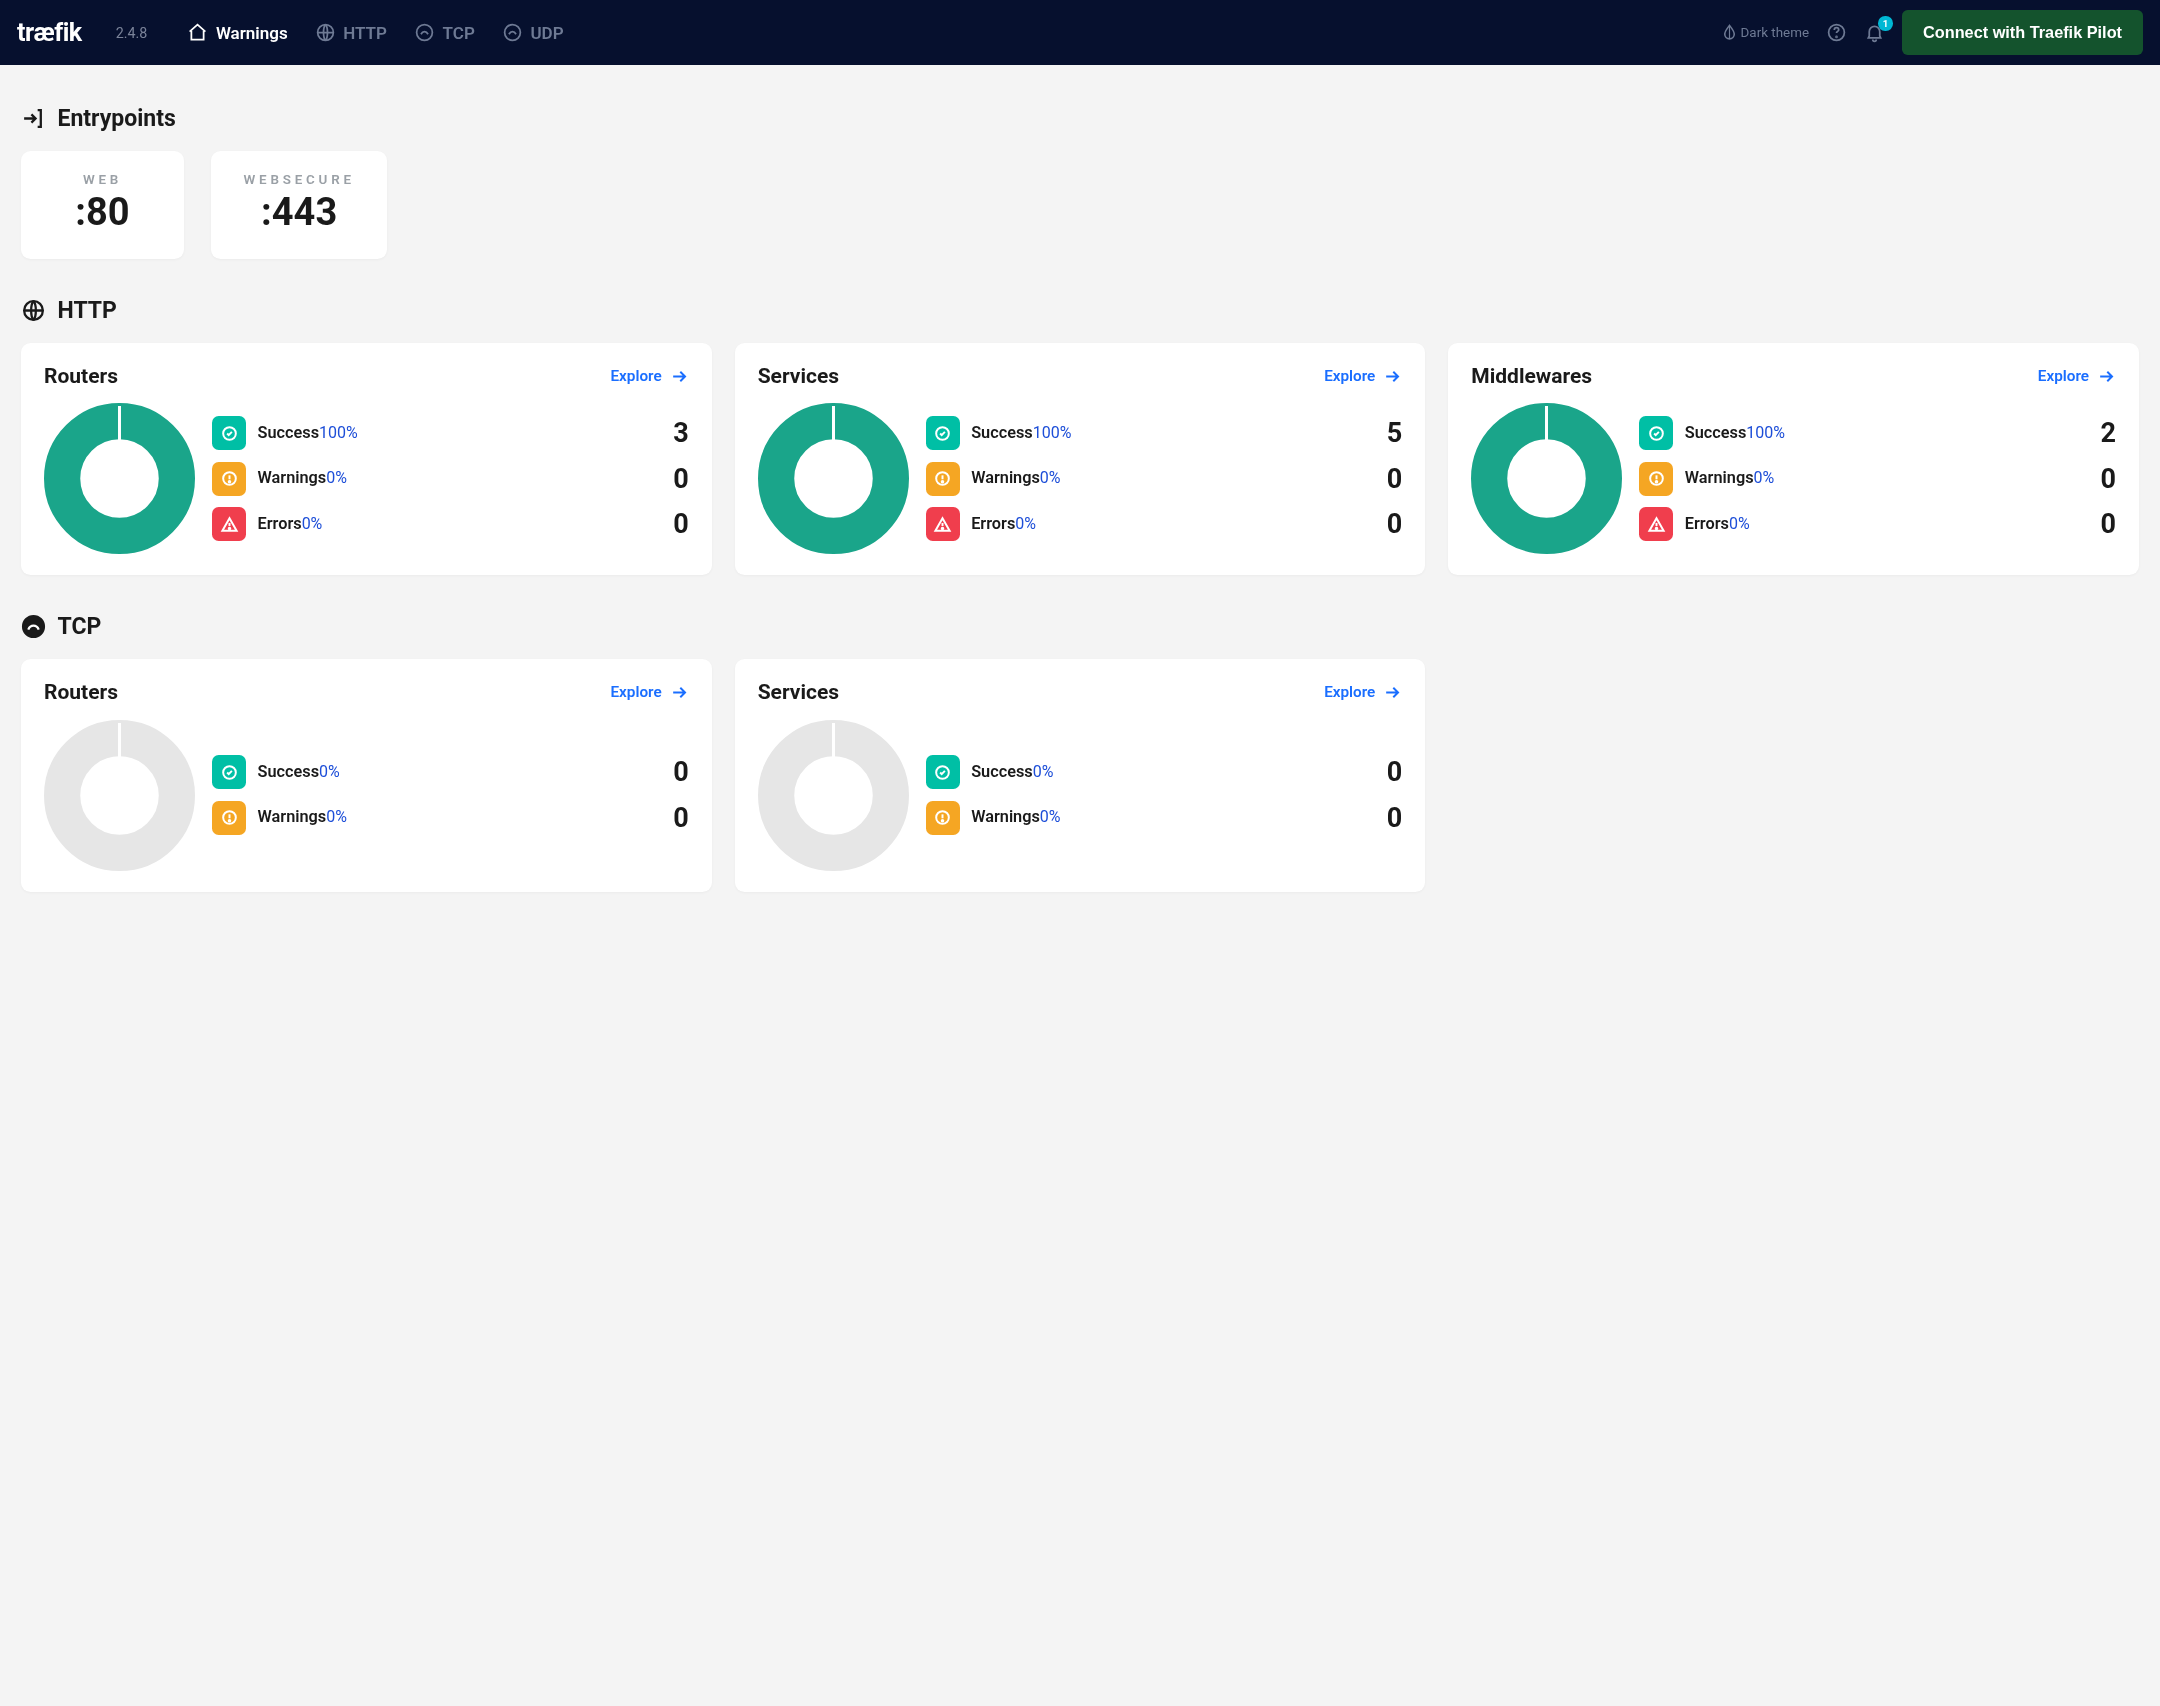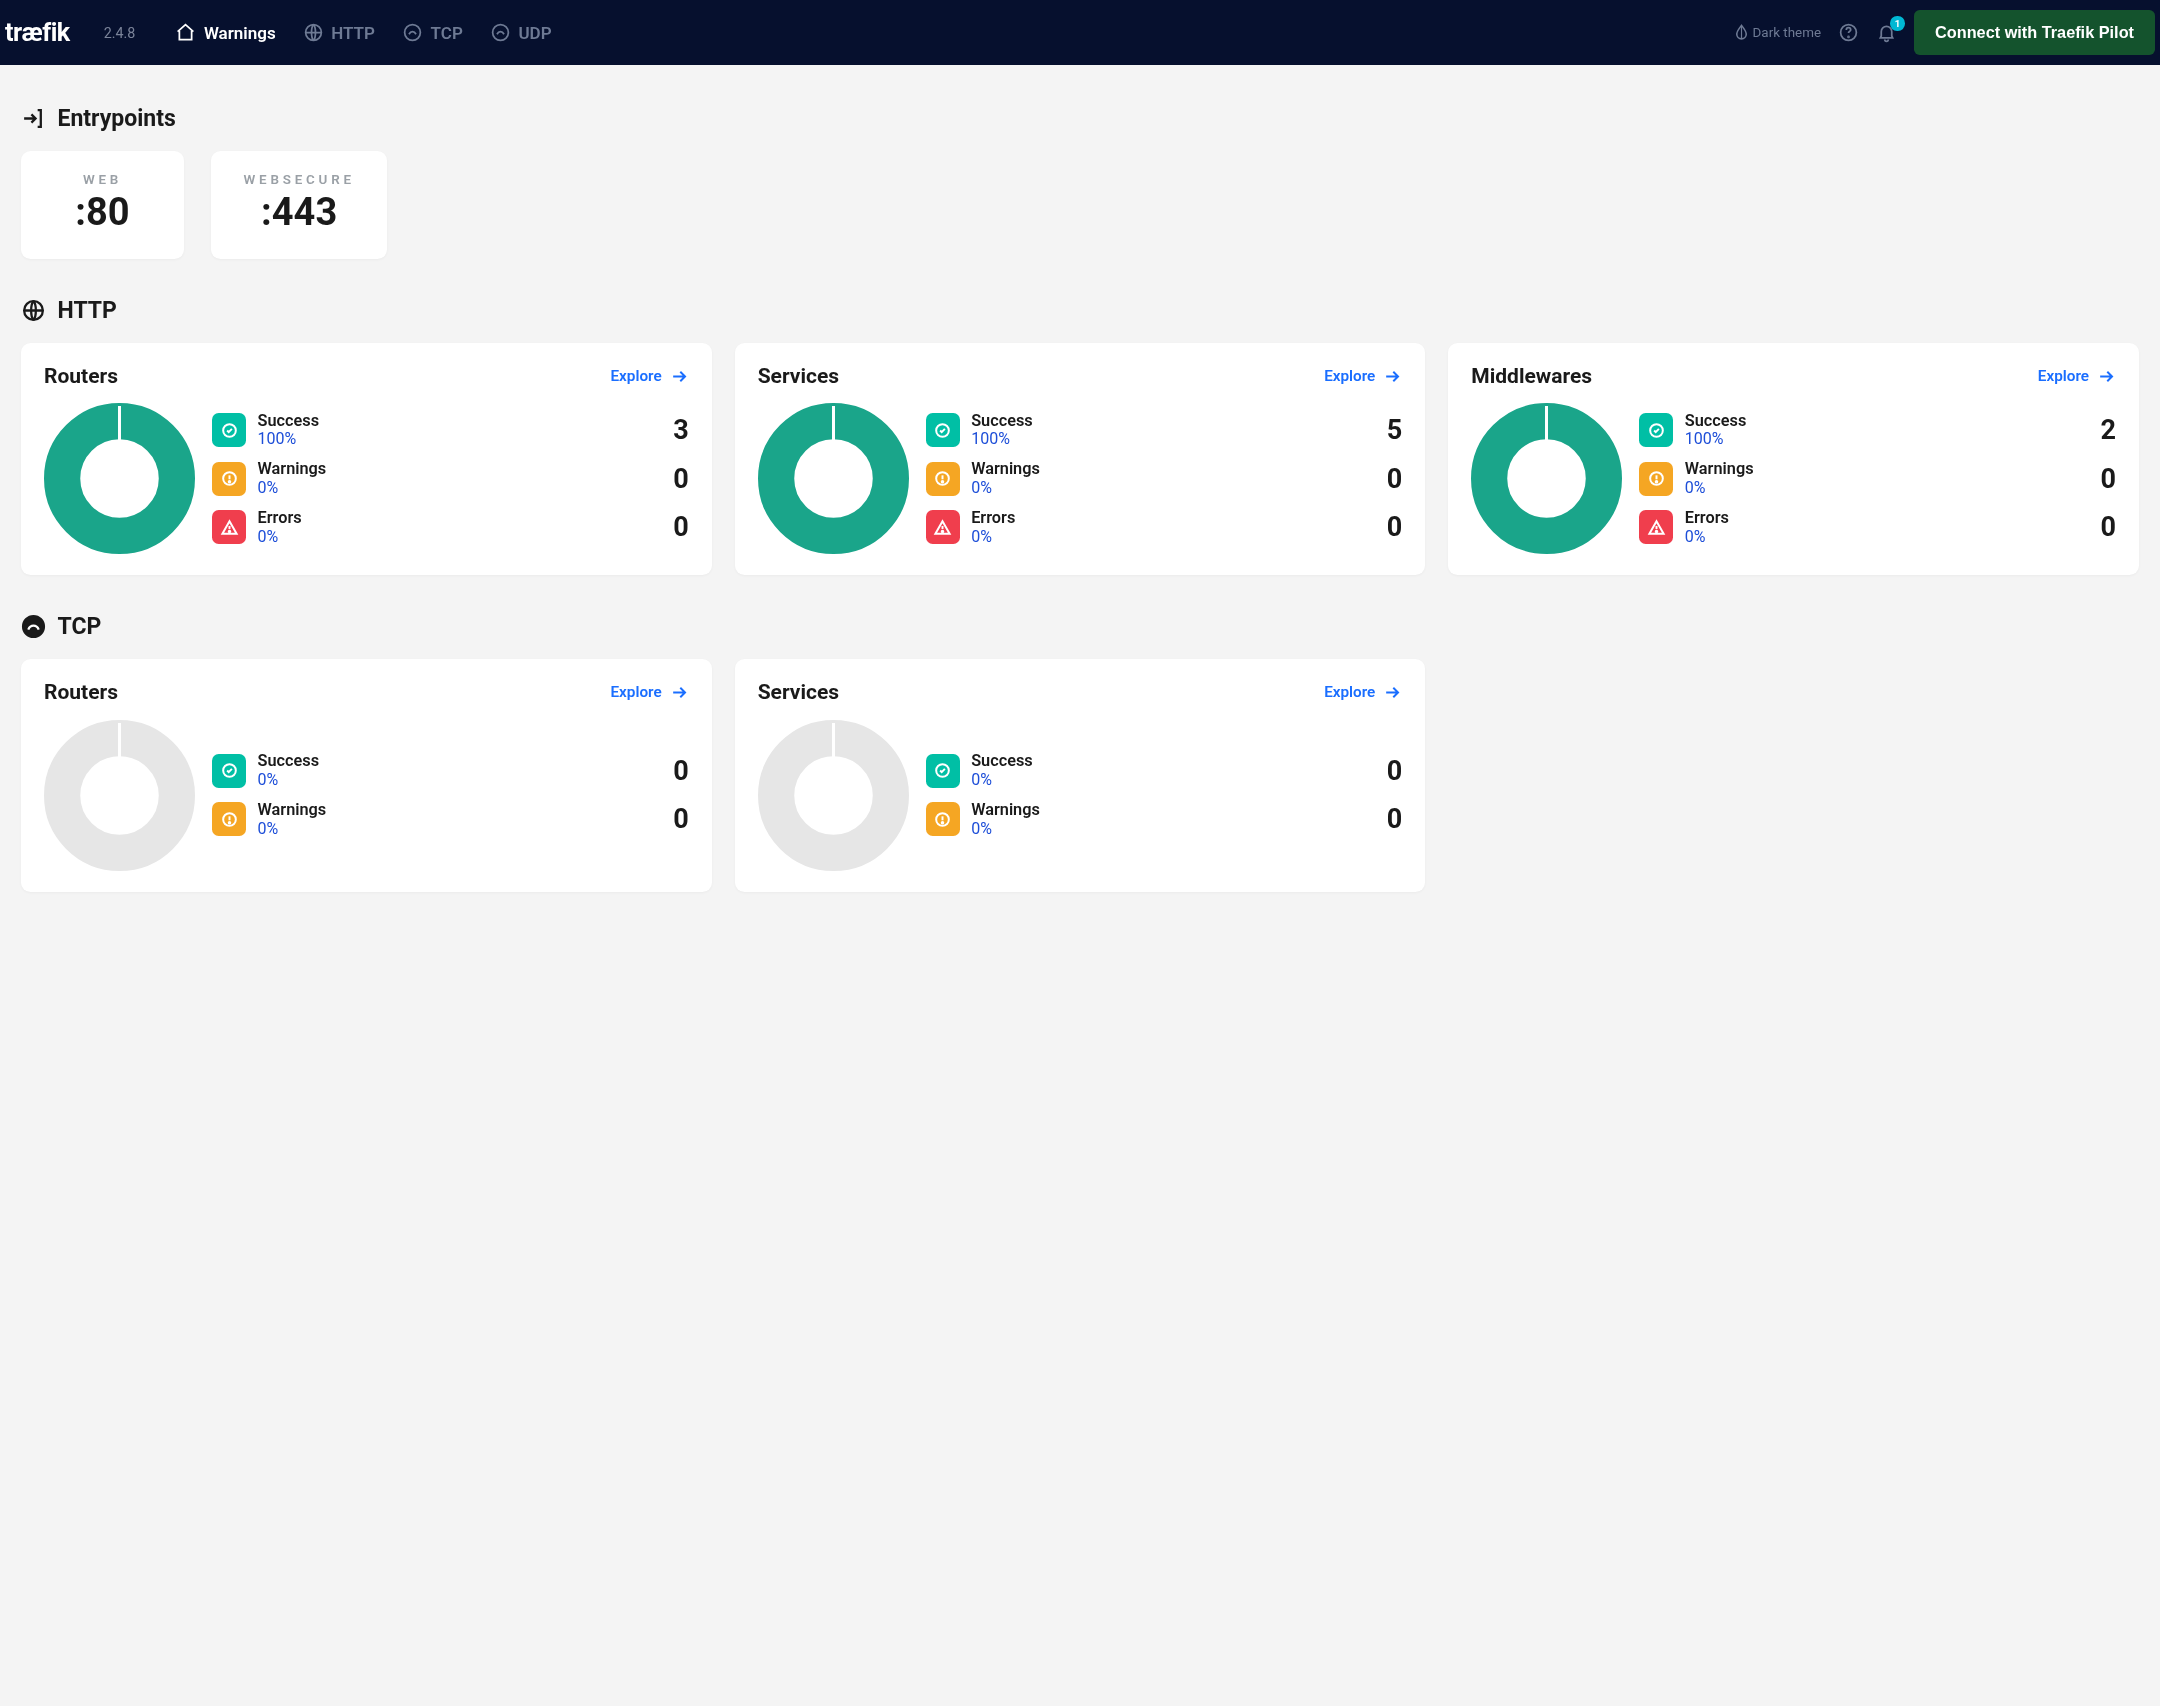--- a/index.html
+++ b/index.html
@@ -6,21 +6,21 @@
 body {
   font-family: -apple-system, BlinkMacSystemFont, "Segoe UI", Roboto, Helvetica, Arial, sans-serif;
   background: #f4f4f4;
   color: #1a1a1a;
 }
 .header {
   background: #06102e;
   height: 65px;
   display: flex;
   align-items: center;
-  padding: 0 5px;
+  padding: 0 17px;
   gap: 17px;
 }
 .logo {
   color: #fff;
   font-size: 25px;
   font-weight: 700;
   letter-spacing: -0.5px;
   display: flex;
   align-items: center;
 }
@@ -97,21 +97,21 @@
 .donut { width: 151px; height: 151px; flex-shrink: 0; }
 .stat-rows { flex: 1; display: flex; flex-direction: column; gap: 11.5px; }
 .stat-row { display: flex; align-items: center; gap: 11.5px; }
 .stat-badge {
   width: 34px; height: 34px; border-radius: 6.7px;
   display: flex; align-items: center; justify-content: center; flex-shrink: 0;
 }
 .stat-badge.success { background: #00bfa5; }
 .stat-badge.warning { background: #f5a623; }
 .stat-badge.error { background: #f03e4d; }
-.stat-label-group { flex: 1; display: flex; flex-direction: column; line-height: 1.15; }
+.stat-label-group { flex: 1; display: flex; flex-direction: row; line-height: 1.15; }
 .stat-label { font-size: 16.3px; font-weight: 600; }
 .stat-pct { font-size: 16px; color: #1d4ed8; }
 .stat-count { font-size: 27px; font-weight: 700; }
 svg { display: block; }
 </style>
 </head>
 <body>
 
 <div class="header">
   <div class="logo">

